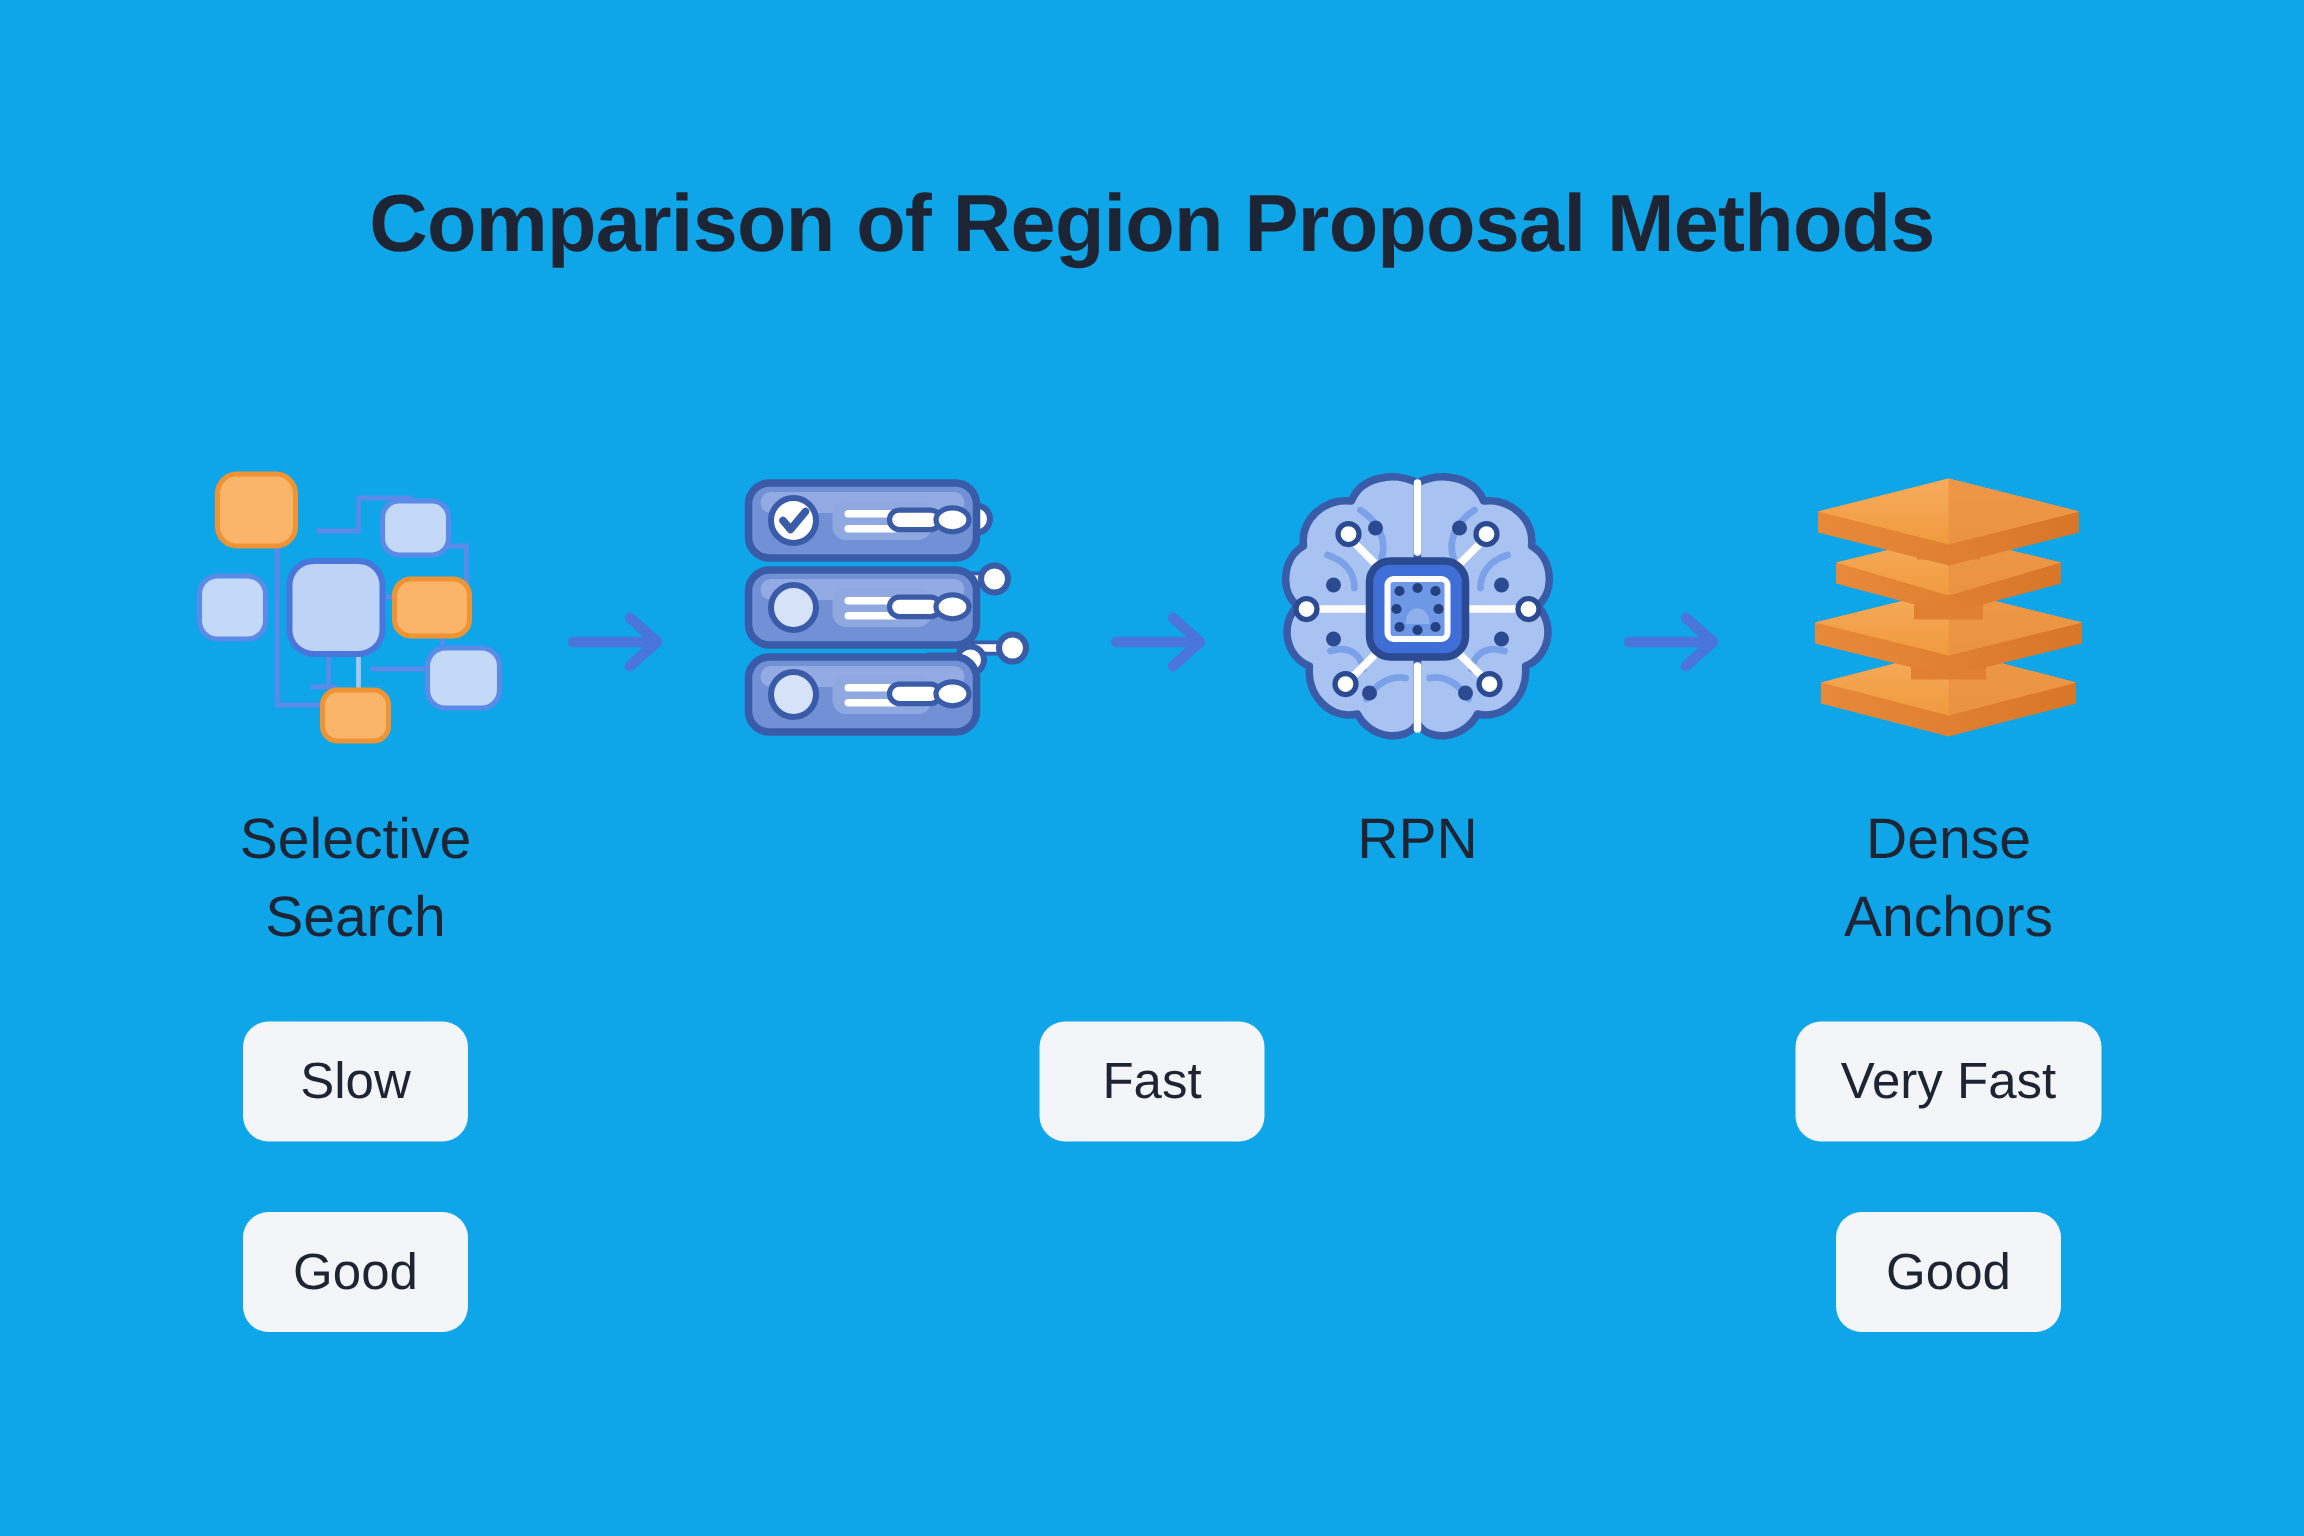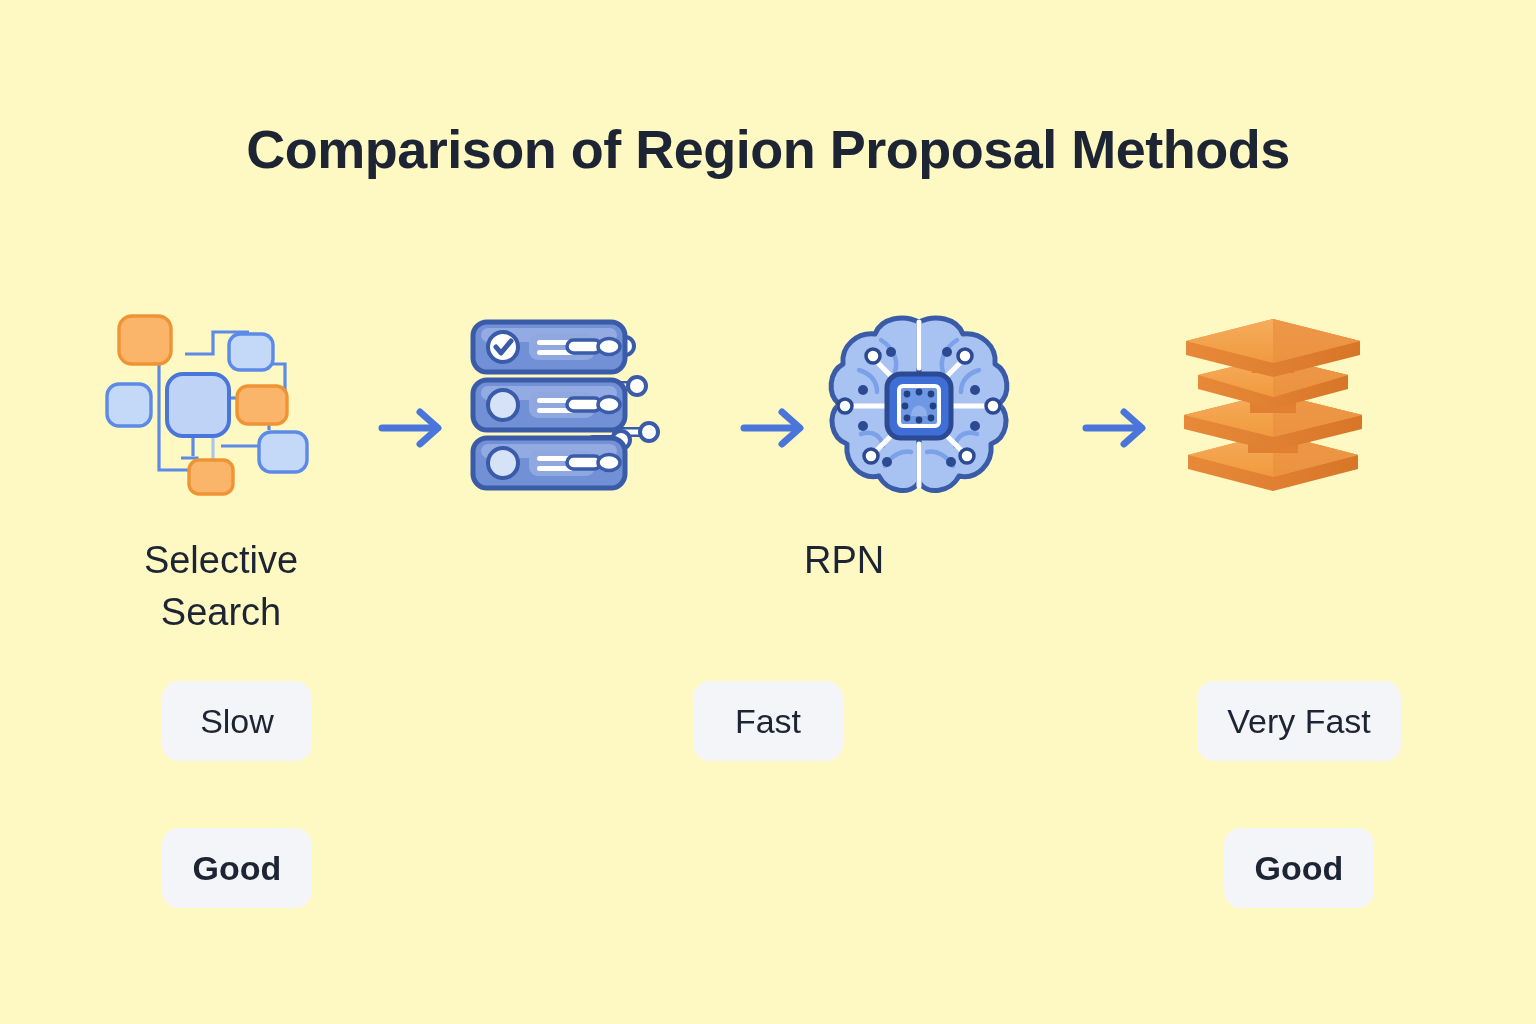--- a/index.html
+++ b/index.html
@@ -11,21 +11,21 @@
     height: 1024px;
     background: #fdfdfd;
     font-family: "Liberation Sans", sans-serif;
     overflow: hidden;
   }
 
   .page {
     position: relative;
     width: 1536px;
     height: 1024px;
-    background: #fef9c3;
+    background: #0ea5e9;
   }
 
   
   .title {
     position: absolute;
     top: 118px;
     left: 0;
     width: 1536px;
     text-align: center;
     font-size: 54px;
@@ -44,21 +44,21 @@
     display: flex;
     flex-direction: row;
     align-items: flex-start;
     justify-content: space-between;
   }
 
   .col {
     width: 282px;
     display: flex;
     flex-direction: column;
-    align-items: flex-start;
+    align-items: center;
     position: relative;
   }
 
   .icon-wrap {
     width: 230px;
     height: 212px;
     display: flex;
     align-items: center;
     justify-content: center;
   }
@@ -100,21 +100,21 @@
     display: flex;
     flex-direction: row;
     justify-content: space-between;
   }
   .pill-row .pill-cell {
     width: 282px;
     display: flex;
     justify-content: center;
   }
   .pill-row-speed   { top: 681px; }
-  .pill-row-quality { top: 828px; font-weight: bold; }
+  .pill-row-quality { top: 808px; }
 
   
   .arrow {
     position: absolute;
     top: 404px;
     width: 72px;
     height: 48px;
   }
   .arrow-0 { left: 378px; }
   .arrow-1 { left: 740px; }
@@ -374,20 +374,21 @@
 
           <path d="M82 36 L124 36 L124 60 L82 60 Z" fill="#e08030"></path>
 
           <g>
             <path d="M103 6 L190 28 L190 42 L103 64 L16 42 L16 28 Z" fill="url(#oSide)"></path>
             <path d="M103 6 L190 28 L103 50 L16 28 Z" fill="url(#oTop)"></path>
             <path d="M103 6 L190 28 L103 50 Z" fill="#ea9040" opacity="0.75"></path>
           </g>
         </svg>
       </div>
+      <div class="col-label">Dense Anchors</div>
     </div>
 
   </div>
 
   <div class="pill-row pill-row-speed">
     <div class="pill-cell">
       <div class="pill">Slow</div>
     </div>
     <div class="pill-cell">
       <div class="pill">Fast</div>

